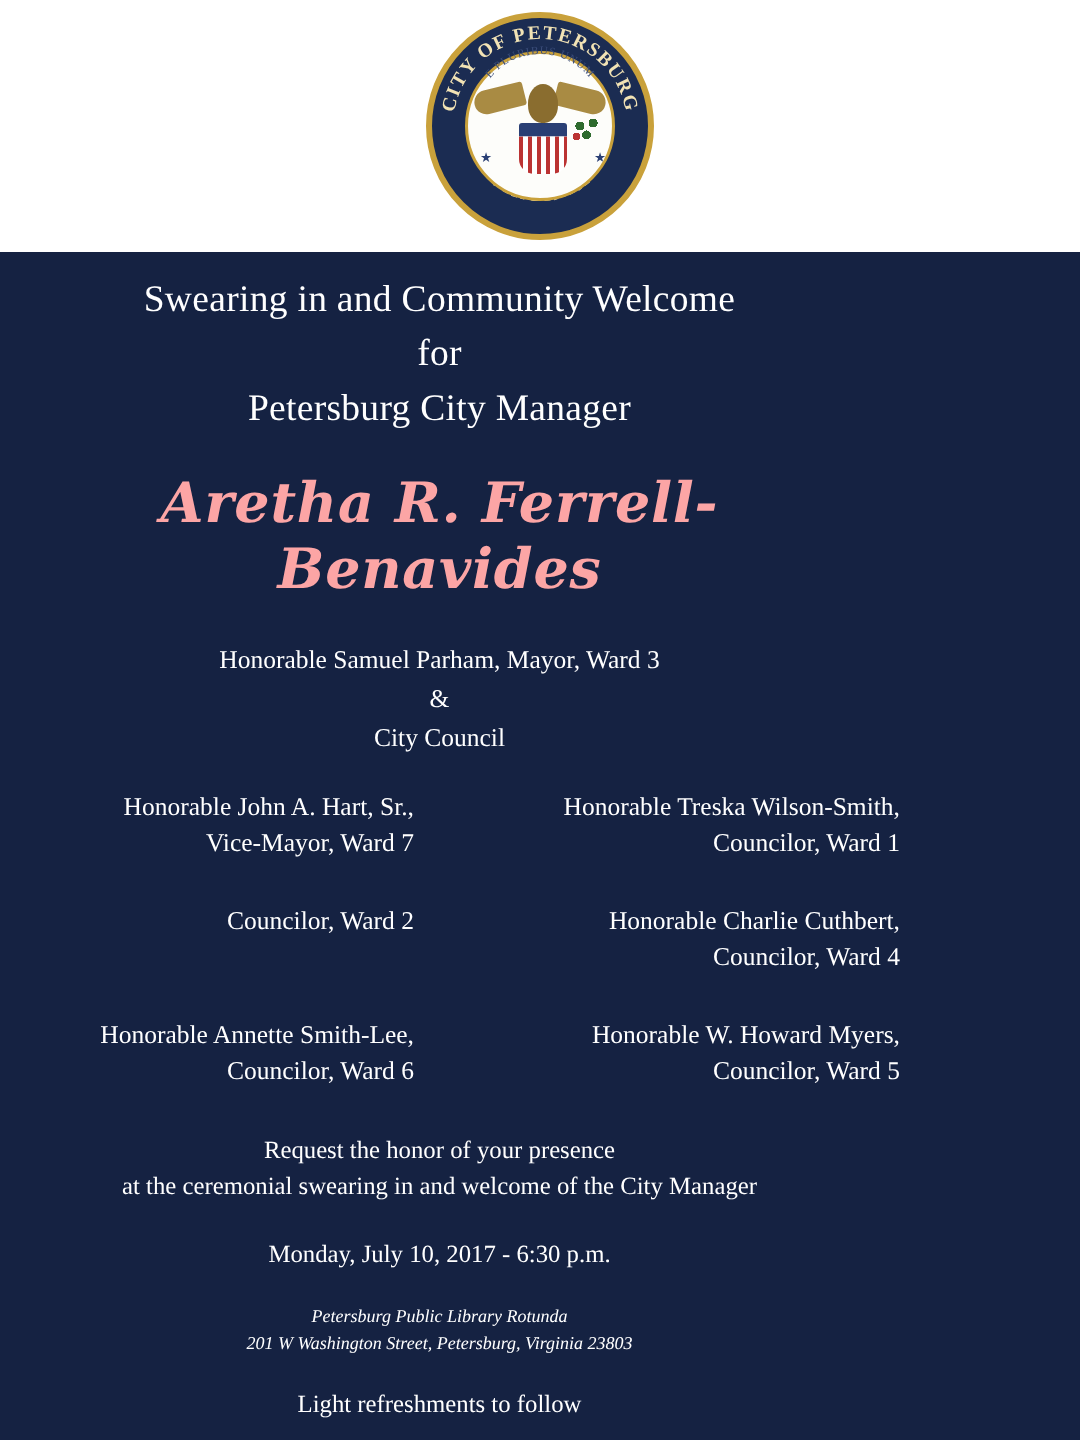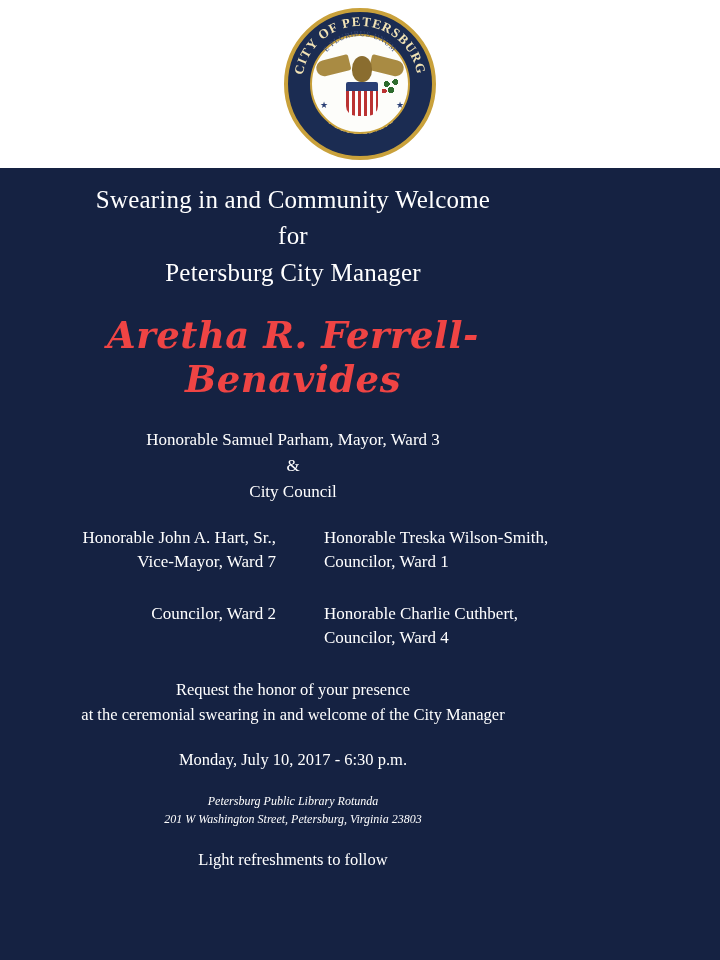--- a/index.html
+++ b/index.html
@@ -53,21 +53,21 @@
     font-size: 25px;
     letter-spacing: 0.2px;
     color: #ffffff;
   }
   .honoree {
     margin-top: 22px;
     font-family: "DejaVu Serif", serif;
     font-style: italic;
     font-weight: bold;
     font-size: 37px;
-    color: #ef4444;
+    color: #fca5a5;
     letter-spacing: 0.5px;
   }
   .mayor-block {
     margin-top: 26px;
     font-size: 17px;
     line-height: 1.55;
   }
   .council-grid {
     margin: 20px auto 0 auto;
     width: 600px;
@@ -81,21 +81,21 @@
   .council-col {
     width: 290px;
     font-size: 17px;
     line-height: 1.42;
   }
   .council-col.left {
     text-align: right;
     padding-right: 14px;
   }
   .council-col.right {
-    text-align: left;
+    text-align: right;
     padding-left: 14px;
   }
   .council-name { display: block; }
   .council-title { display: block; }
   .request-block {
     margin-top: 12px;
     font-size: 16.5px;
     line-height: 1.5;
   }
   .datetime-block {
@@ -252,20 +252,30 @@
       <div class="council-row">
         <div class="council-col left">
           <span class="council-title">Councilor, Ward 2</span>
         </div>
         <div class="council-col right">
           <span class="council-name">Honorable Charlie Cuthbert,</span>
           <span class="council-title">Councilor, Ward 4</span>
         </div>
       </div>
 
+      <div class="council-row">
+        <div class="council-col left">
+          <span class="council-name">Honorable Annette Smith-Lee,</span>
+          <span class="council-title">Councilor,  Ward 6</span>
+        </div>
+        <div class="council-col right">
+          <span class="council-name">Honorable W. Howard Myers,</span>
+          <span class="council-title">Councilor, Ward 5</span>
+        </div>
+      </div>
 
     </div>
 
     <div class="request-block">
       <div>Request the honor of your presence</div>
       <div>at the ceremonial swearing in and welcome of the City Manager</div>
     </div>
 
     <div class="datetime-block">Monday, July 10, 2017 - 6:30 p.m.</div>
 

